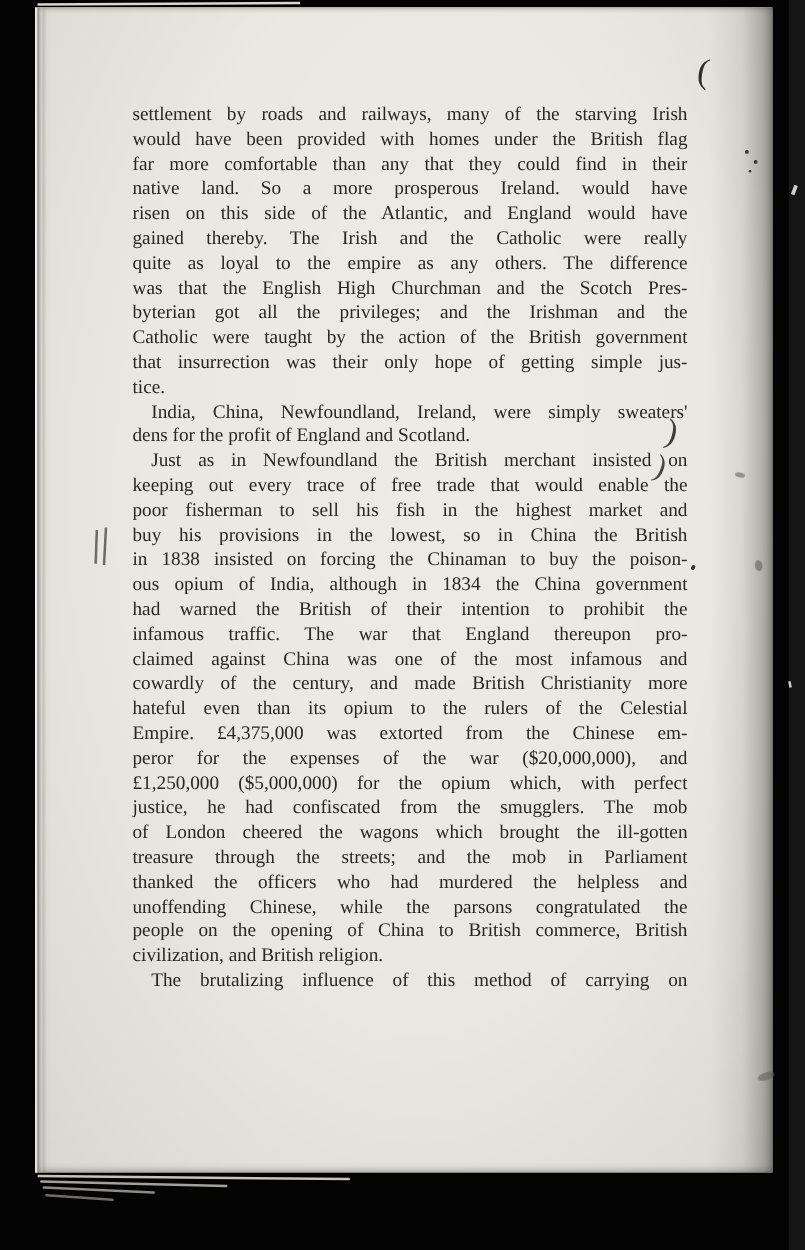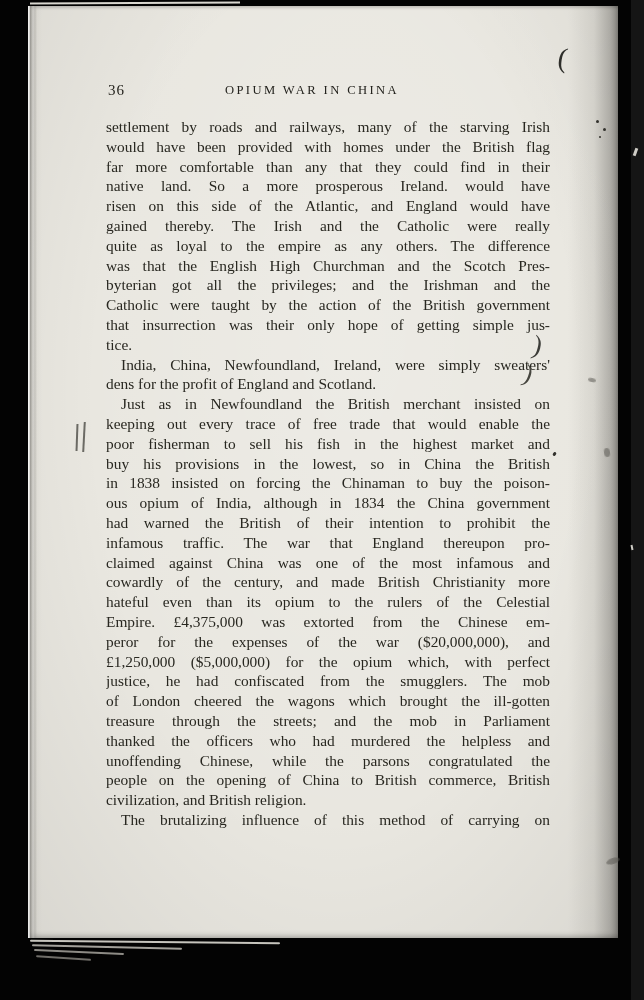--- a/index.html
+++ b/index.html
@@ -178,24 +178,20 @@
 
 <div class="scene">
 
   <div class="right-strip"></div>
   <div class="top-edge-line"></div>
 
   <div class="page">
     <div class="page-edge-lines"></div>
     <div class="vignette"></div>
 
-    <div class="header-row">
-      <span class="pagenum">36</span>
-      <span class="running-head">OPIUM WAR IN CHINA</span>
-    </div>
 
     <div class="body-text">
       <div class="line">settlement by roads and railways, many of the starving Irish</div>
       <div class="line">would have been provided with homes under the British flag</div>
       <div class="line">far more comfortable than any that they could find in their</div>
       <div class="line">native land.  So a more prosperous Ireland. would have</div>
       <div class="line">risen on this side of the Atlantic, and England would have</div>
       <div class="line">gained thereby.  The Irish and the Catholic were really</div>
       <div class="line">quite as loyal to the empire as any others.  The difference</div>
       <div class="line">was that the English High Churchman and the Scotch Pres-</div>

